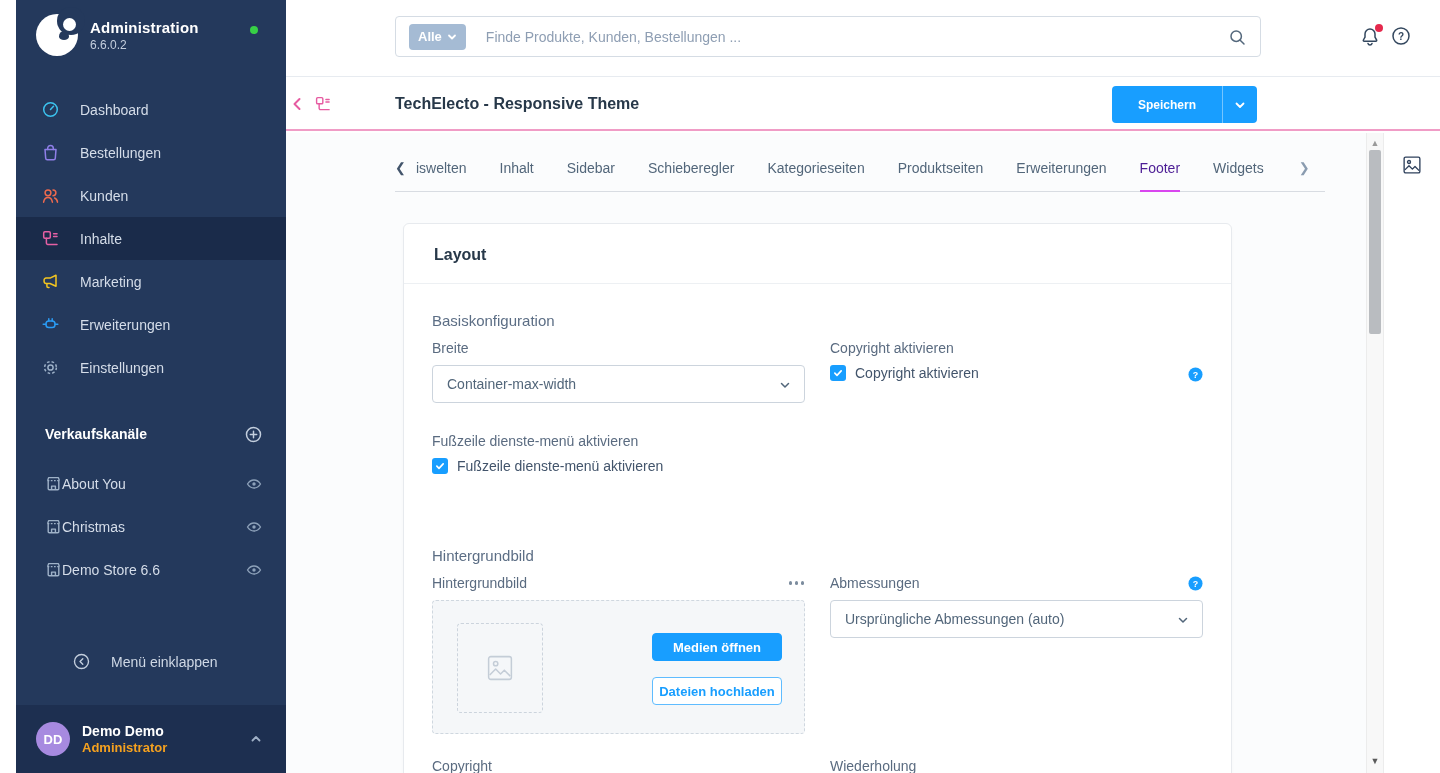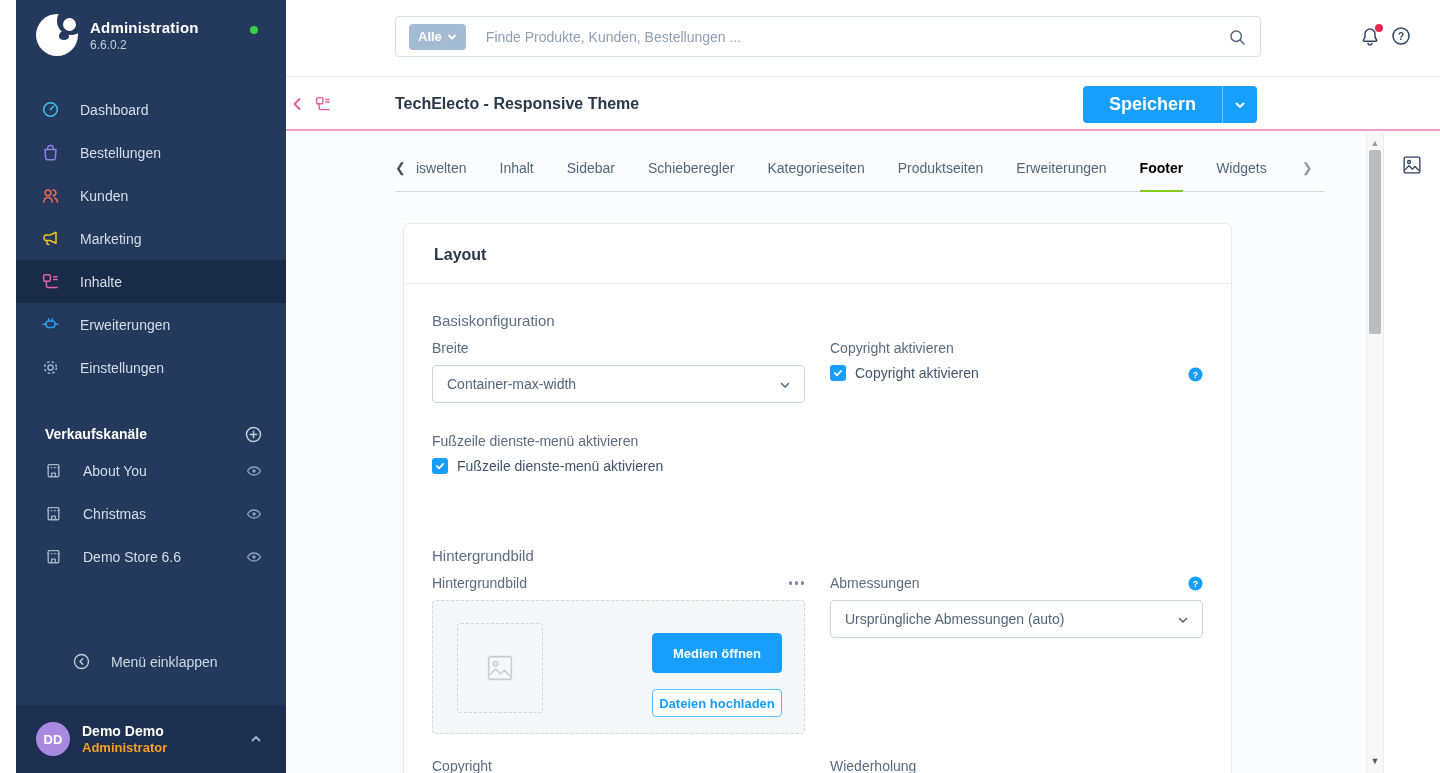--- a/index.html
+++ b/index.html
@@ -18,21 +18,21 @@
   .sb-title { margin-left:12px; }
   .sb-title .t { color:#fff; font-weight:bold; font-size:15px; letter-spacing:.2px; }
   .sb-title .v { color:#c4cedd; font-size:12px; margin-top:2px; }
   .status-dot { position:absolute; right:28px; top:26px; width:8px; height:8px; border-radius:50%; background:#37d046; }
   .sb-menu { margin-top:18px; }
   .sb-item { height:43px; display:flex; align-items:center; padding-left:26px; gap:21px; font-size:14px; color:#d5dde9; cursor:pointer; }
   .sb-item.active { background:#1a2b4a; }
   .sb-item .sic { width:17px; flex:none; }
   .sb-channels-head { margin-top:30px; height:30px; display:flex; align-items:center; padding:0 24px 0 29px; }
   .sb-channels-head .h { color:#fff; font-weight:bold; font-size:14px; flex:1; }
-  .sb-chan { height:43px; display:flex; align-items:center; padding:0 24px 0 29px; gap:21px; font-size:14px; color:#d5dde9; cursor:pointer; }
+  .sb-chan { height:43px; display:flex; align-items:flex-end; padding:0 24px 0 29px; font-size:14px; color:#d5dde9; cursor:pointer; }
   .sb-chan .lbl { flex:1; }
   .sb-collapse { position:absolute; top:640px; left:0; right:0; height:43px; display:flex; align-items:center; padding-left:29px; gap:21px; font-size:14px; color:#cfd8e5; cursor:pointer;margin-left:28px; }
   .sb-user { position:absolute; bottom:0; left:0; right:0; height:68px; background:#1d2f50; display:flex; align-items:center; padding:0 24px 0 20px; gap:12px; cursor:pointer; }
   .avatar { width:34px; height:34px; border-radius:50%; background:#a78ae0; color:#fff; font-weight:bold; font-size:13px; display:flex; align-items:center; justify-content:center; flex:none; }
   .sb-user .name { color:#fff; font-weight:bold; font-size:14px; }
   .sb-user .role { color:#f5a11f; font-weight:bold; font-size:13px; margin-top:1px; }
   .sb-user .uinfo { flex:1; }
 
   
   .topbar { position:absolute; left:270px; top:0; width:1170px; height:77px; background:#fff; border-bottom:1px solid #e7ebf0; }
@@ -45,28 +45,28 @@
   .bell-wrap { right:58px; }
   .bell-dot { position:absolute; right:-1px; top:-2px; width:8px; height:8px; background:#e5294d; border-radius:50%; }
   .help-wrap { right:27px; }
 
   
   .smartbar { position:absolute; left:270px; top:78px; width:1170px; height:53px; background:#fff; border-bottom:2px solid #f09cc6; }
   .back-btn { position:absolute; left:20px; top:18px; cursor:pointer; }
   .module-ic { position:absolute; left:45px; top:18px; }
   .page-title { position:absolute; left:125px; top:17px; font-size:16px; font-weight:bold; color:#273849; }
   .save-split { position:absolute; right:183px; top:8px; height:37px; display:flex; background:#189eff; border-radius:4px; overflow:hidden; }
-  .save-main { padding:0 26px; color:#fff; font-weight:bold; font-size:18px; display:flex; align-items:center; cursor:pointer; }
+  .save-main { padding:0 26px; color:#fff; font-weight:bold; font-size:12px; display:flex; align-items:center; cursor:pointer; }
   .save-caret { width:35px; border-left:1px solid rgba(255,255,255,.4); display:flex; align-items:center; justify-content:center; cursor:pointer; }
 
   
   .content { position:absolute; left:270px; top:133px; width:1096px; height:640px; background:#fbfcfd; overflow:hidden; }
   .tabbar { margin-left:125px; width:930px; height:59px; display:flex; align-items:flex-end; border-bottom:1px solid #d8dce2; }
   .tab { font-size:14px; color:#52667a; padding-bottom:15px; margin-right:33px; cursor:pointer; white-space:nowrap; }
-  .tab.active { color:#000000; font-weight:bold; border-bottom:2px solid #84cc16; margin-bottom:-1px; padding-bottom:14px; }
+  .tab.active { color:#4c1d95; font-weight:normal; border-bottom:2px solid #d946ef; margin-bottom:-1px; padding-bottom:14px; }
   .tab-arrow { color:#42546b; font-size:13px; padding-bottom:16px; cursor:pointer; }
   .tab-arrow.left { margin-right:10px; }
   .tab-arrow.right { margin-left:2px; color:#8a9cb0; }
 
   .card { margin:31px 0 0 133px; width:829px; background:#fff; border:1px solid #e7eaee; border-radius:6px; box-shadow:0 2px 4px rgba(0,0,0,.02); }
   .card-header { padding:22px 30px 19px; border-bottom:1px solid #edf0f3; }
   .card-title { font-size:16px; font-weight:bold; color:#273849; }
   .card-body { padding:28px; }
   .section-title { font-size:15px; color:#5c6e85; margin-bottom:11px; }
   .frow { display:flex; gap:25px; }
@@ -81,21 +81,21 @@
   .help-badge { width:15px; height:15px; cursor:pointer; flex:none; }
   .help-abs { position:absolute; right:0; top:27px; }
   .gap30 { margin-top:30px; }
   .gap72 { margin-top:73px; }
   .gap24 { margin-top:24px; }
   .ellipsis-btn { margin-left:auto; cursor:pointer; display:flex; gap:2.5px; padding:3px 1px; }
   .ellipsis-btn i { width:3.5px; height:3.5px; background:#7c8c9e; border-radius:50%; }
   .upload-box { height:134px; background:#f5f7f9; border:1px dashed #cfd7df; border-radius:4px; position:relative; }
   .upload-ph { position:absolute; left:24px; top:22px; width:86px; height:90px; border:1px dashed #ccd4dd; border-radius:4px; display:flex; align-items:center; justify-content:center; }
   .upload-btns { position:absolute; right:22px; top:32px; width:130px; display:flex; flex-direction:column; gap:16px; }
-  .btn-primary { height:40px; background:#189eff; border:1px solid #189eff; border-radius:4px; color:#fff; font-weight:bold; font-size:13px; display:flex; align-items:center; justify-content:center; cursor:pointer;text-align:center; }
+  .btn-primary { height:28px; background:#189eff; border:1px solid #189eff; border-radius:4px; color:#fff; font-weight:bold; font-size:13px; display:flex; align-items:center; justify-content:center; cursor:pointer;text-align:center; }
   .btn-outline { height:28px; background:#fff; border:1px solid #5fbcff; border-radius:4px; color:#189eff; font-weight:bold; font-size:13px; display:flex; align-items:center; justify-content:center; cursor:pointer; }
 
   
   .scrollbar { position:absolute; left:1366px; top:133px; width:18px; height:640px; background:#f8f8f8; border-left:1px solid #ececec; border-right:1px solid #ececec; }
   .sb-arrow { position:absolute; left:0; right:0; text-align:center; font-size:9px; color:#9a9a9a; cursor:pointer; line-height:9px; }
   .sb-arrow.up { top:6px; }
   .sb-arrow.down { bottom:7px; color:#5a5a5a; }
   .sb-thumb { position:absolute; left:2px; top:17px; width:12px; height:184px; background:#b9bcc0; border-radius:2px; cursor:pointer; }
   .right-panel { position:absolute; left:1384px; top:133px; width:56px; height:640px; background:#fff; }
   .rp-icon-btn { position:absolute; left:19px; top:23px; cursor:pointer; }
@@ -141,37 +141,37 @@
       <span class="sic">
           <svg width="17" height="17" viewBox="0 0 17 17" fill="none" stroke="#ee6a4e" stroke-width="1.5" stroke-linecap="round">
             <circle cx="6" cy="5.8" r="2.9"></circle>
             <path d="M1.6 15.2c.5-3 2.4-4.6 4.4-4.6s3.9 1.6 4.4 4.6"></path>
             <path d="M11 2.9a2.9 2.9 0 0 1 0 5.8"></path>
             <path d="M12.6 11c1.6.6 2.6 2 2.9 4.2"></path>
           </svg>
         </span>
       <span>Kunden</span>
     </div>
+    <div class="sb-item active">
+      <span class="sic">
+          <svg width="17" height="17" viewBox="0 0 17 17" fill="none" stroke="#e560a4" stroke-width="1.5" stroke-linecap="round" stroke-linejoin="round">
+            <rect x="1.7" y="1.7" width="6.6" height="6.6" rx="1.2"></rect>
+            <path d="M11.6 3.8h3.4M11.6 6.4h3.4M4.4 8.3v4.8a1.4 1.4 0 0 0 1.4 1.4H15"></path>
+          </svg>
+        </span>
+      <span>Inhalte</span>
+    </div>
     <div class="sb-item">
       <span class="sic">
           <svg width="17" height="17" viewBox="0 0 17 17" fill="none" stroke="#f3c520" stroke-width="1.5" stroke-linejoin="round" stroke-linecap="round">
             <path d="M14 2.3v11l-6-2.8H4a1.9 1.9 0 0 1-1.9-1.9V7A1.9 1.9 0 0 1 4 5.1h4z"></path>
             <path d="M4.9 10.7v2.6a1.2 1.2 0 0 0 1.2 1.2h.9"></path>
           </svg>
         </span>
       <span>Marketing</span>
-    </div>
-    <div class="sb-item active">
-      <span class="sic">
-          <svg width="17" height="17" viewBox="0 0 17 17" fill="none" stroke="#e560a4" stroke-width="1.5" stroke-linecap="round" stroke-linejoin="round">
-            <rect x="1.7" y="1.7" width="6.6" height="6.6" rx="1.2"></rect>
-            <path d="M11.6 3.8h3.4M11.6 6.4h3.4M4.4 8.3v4.8a1.4 1.4 0 0 0 1.4 1.4H15"></path>
-          </svg>
-        </span>
-      <span>Inhalte</span>
     </div>
     <div class="sb-item">
       <span class="sic">
           <svg width="17" height="17" viewBox="0 0 17 17" fill="none" stroke="#2a9cf5" stroke-width="1.5" stroke-linecap="round">
             <rect x="4" y="5" width="9" height="6.6" rx="2.8"></rect>
             <path d="M1.2 8.3H4M13 8.3h2.8M6.8 5V2.8M10.2 5V2.8"></path>
           </svg>
         </span>
       <span>Erweiterungen</span>
     </div>

